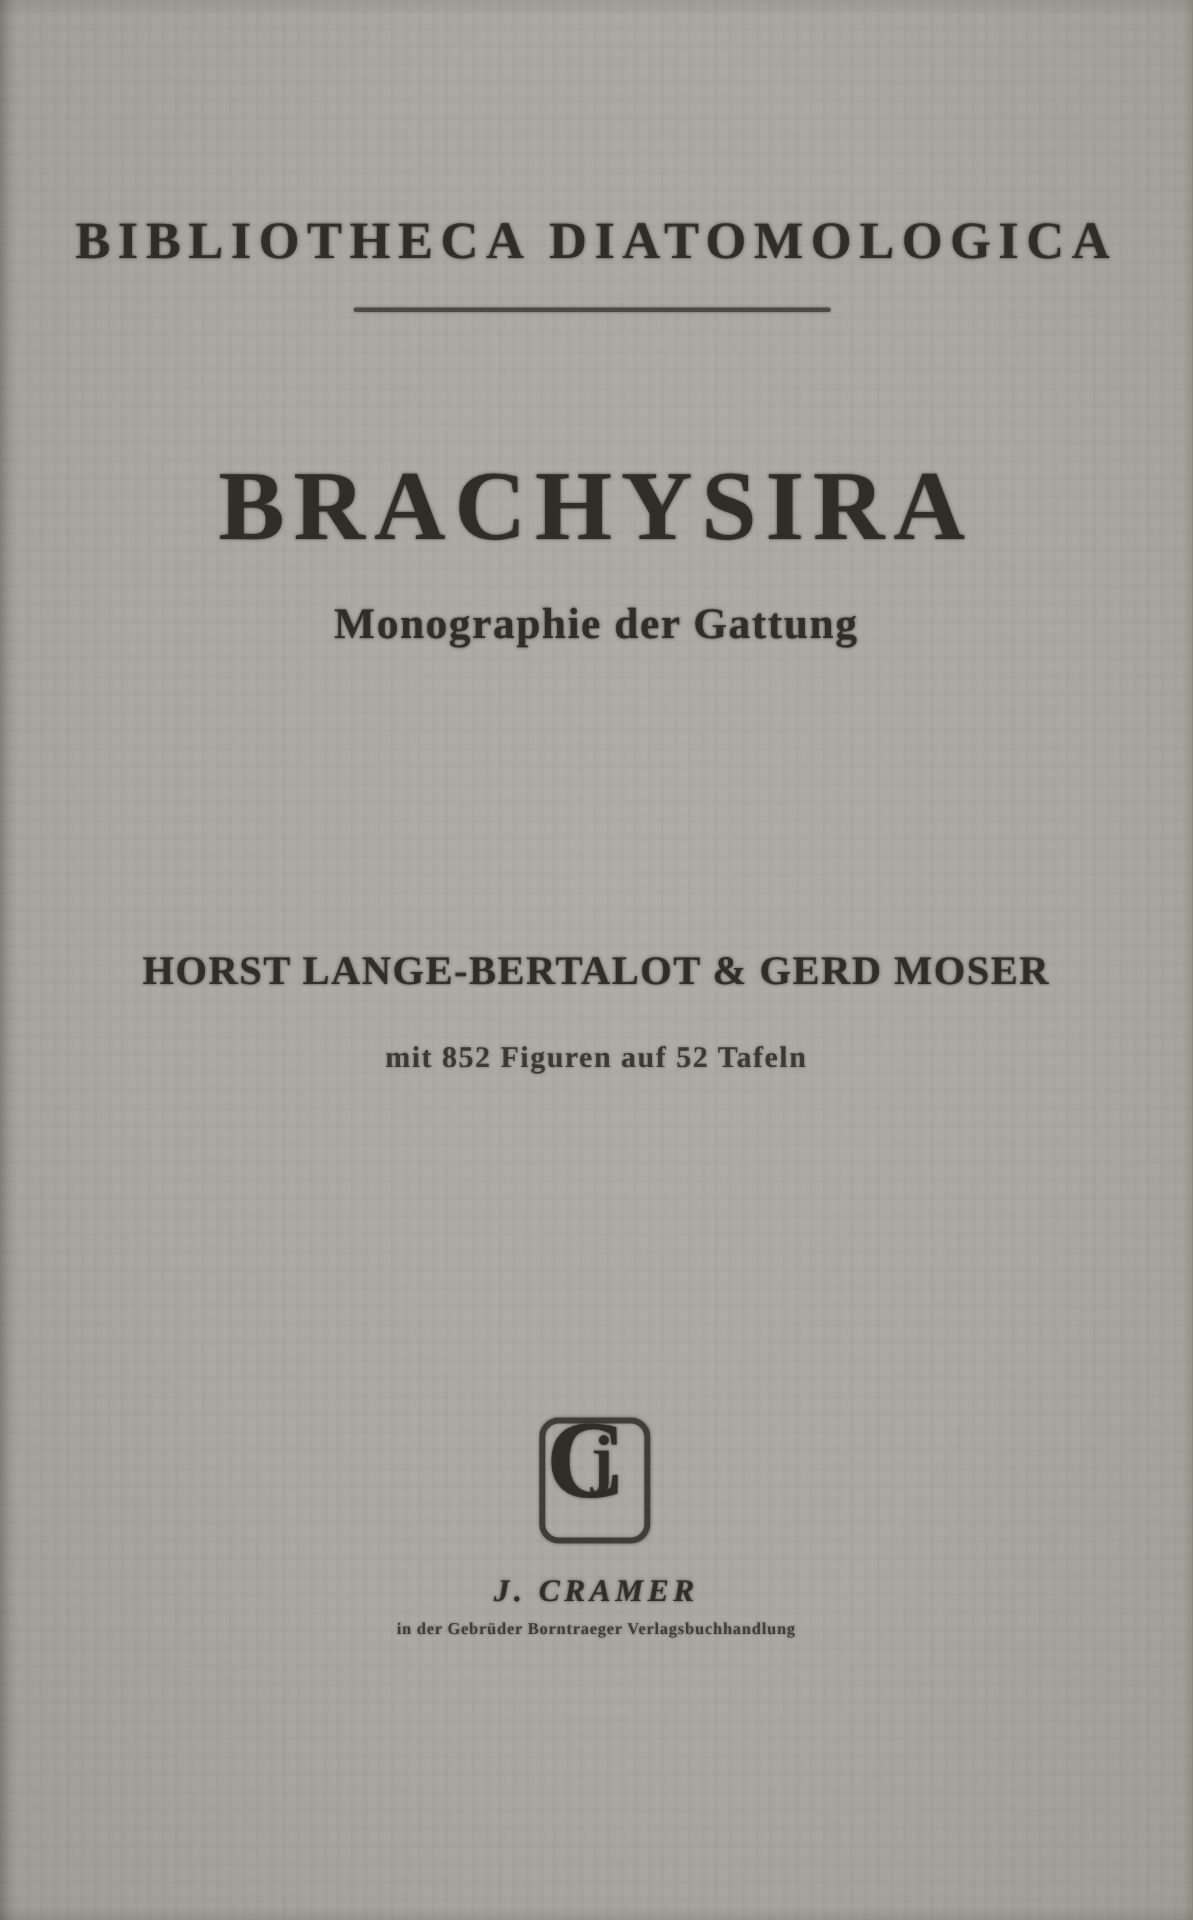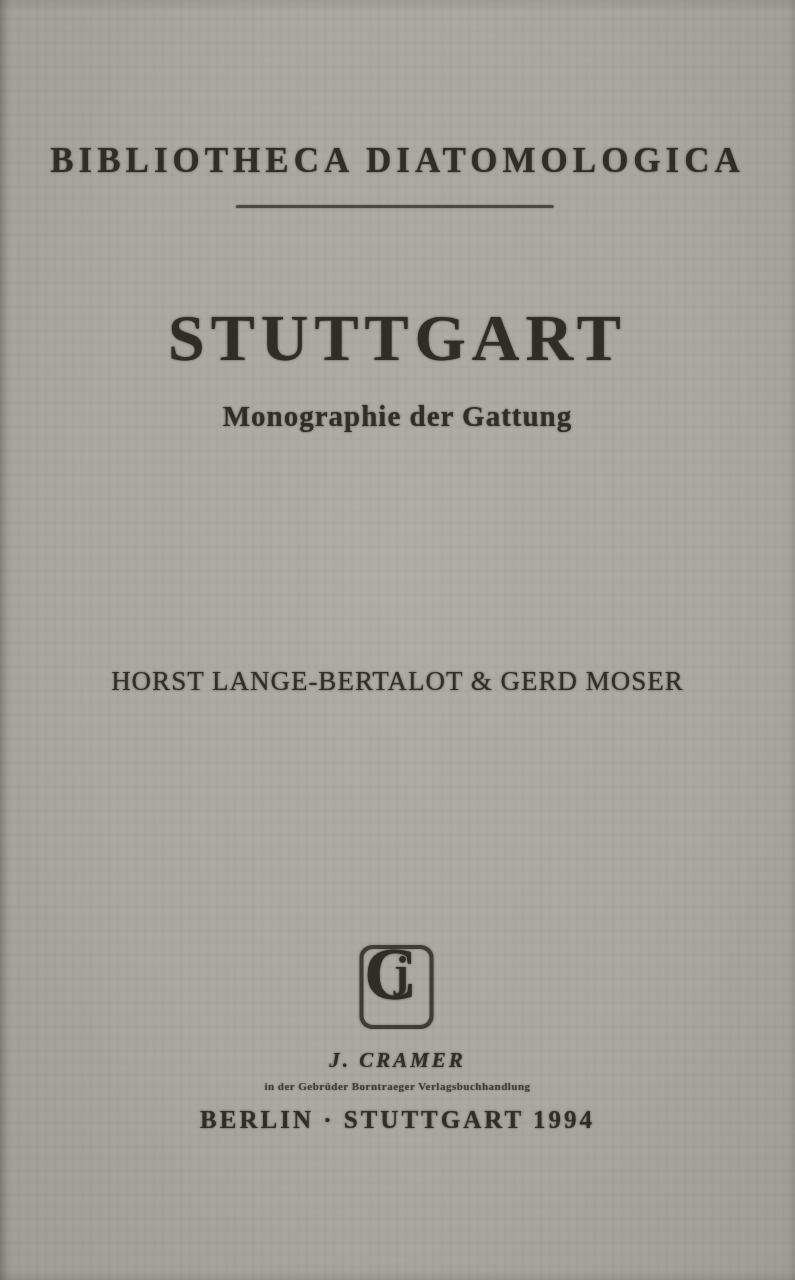--- a/index.html
+++ b/index.html
@@ -86,23 +86,22 @@
     top: 578px;
     font-size: 16px;
     font-weight: bold;
     letter-spacing: 1px;
     color: rgba(50,49,43,0.8);
     text-shadow: 0 0 2px rgba(50,49,43,0.55);
   }
   .authors {
     top: 632px;
     font-size: 27px;
-    font-weight: normal;
+    font-weight: bold;
     letter-spacing: 1px;
-    margin-top: 34px;
   }
   .figures-note {
     top: 694px;
     font-size: 20px;
     font-weight: bold;
     letter-spacing: 1px;
     color: rgba(48,47,41,0.85);
     text-shadow: 0 0 2px rgba(48,47,41,0.55);
   }
   .logo {
@@ -157,32 +156,32 @@
 </head>
 <body>
 
 <div id="cover">
 
   <div class="line ink series-title">BIBLIOTHECA DIATOMOLOGICA</div>
 
   <div class="rule"></div>
 
 
-  <div class="line ink main-title">STUTTGART</div>
+  <div class="line ink main-title">BRACHYSIRA</div>
 
   <div class="line ink subtitle">Monographie der Gattung</div>
 
 
   <div class="line ink authors">HORST LANGE-BERTALOT &amp; GERD MOSER</div>
 
+  <div class="line figures-note">mit 852 Figuren auf 52 Tafeln</div>
 
   <div class="logo">
     <span class="glyph-c ink">C</span>
     <span class="glyph-j ink">j</span>
   </div>
 
   <div class="line ink publisher">J. CRAMER</div>
 
   <div class="line publisher-note">in der Gebrüder Borntraeger Verlagsbuchhandlung</div>
 
-  <div class="line ink imprint">BERLIN · STUTTGART 1994</div>
 
 </div>
 
 </body></html>

